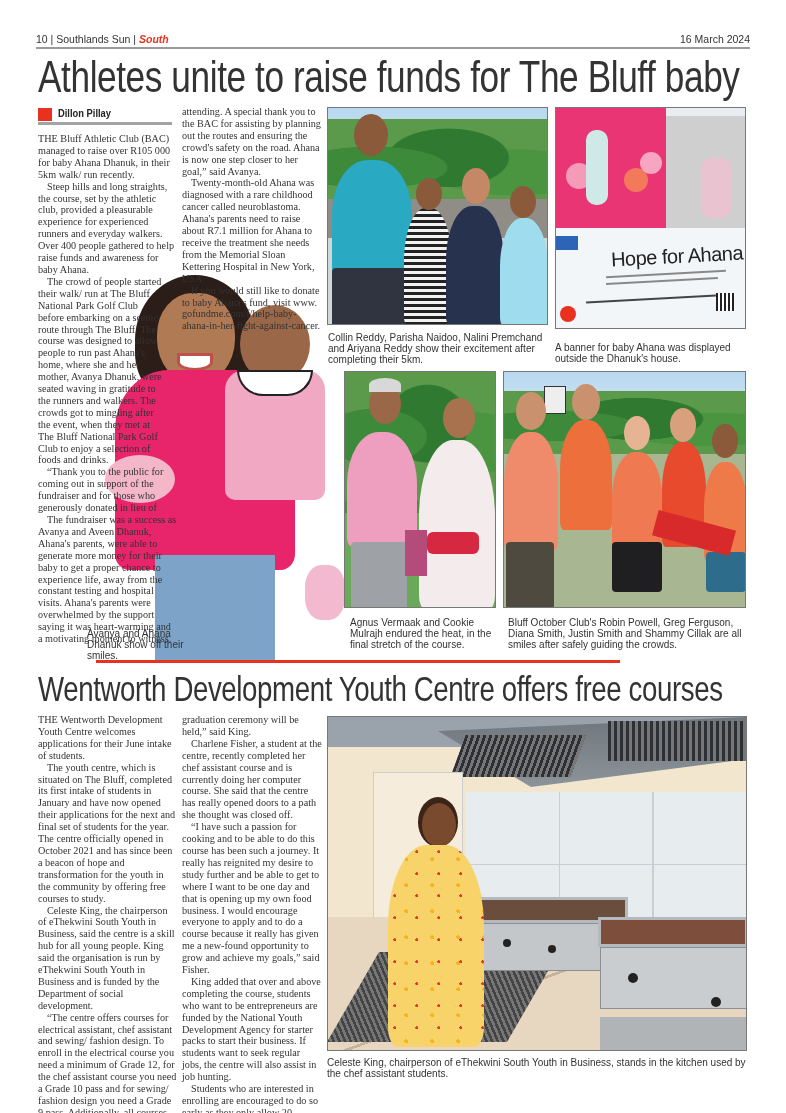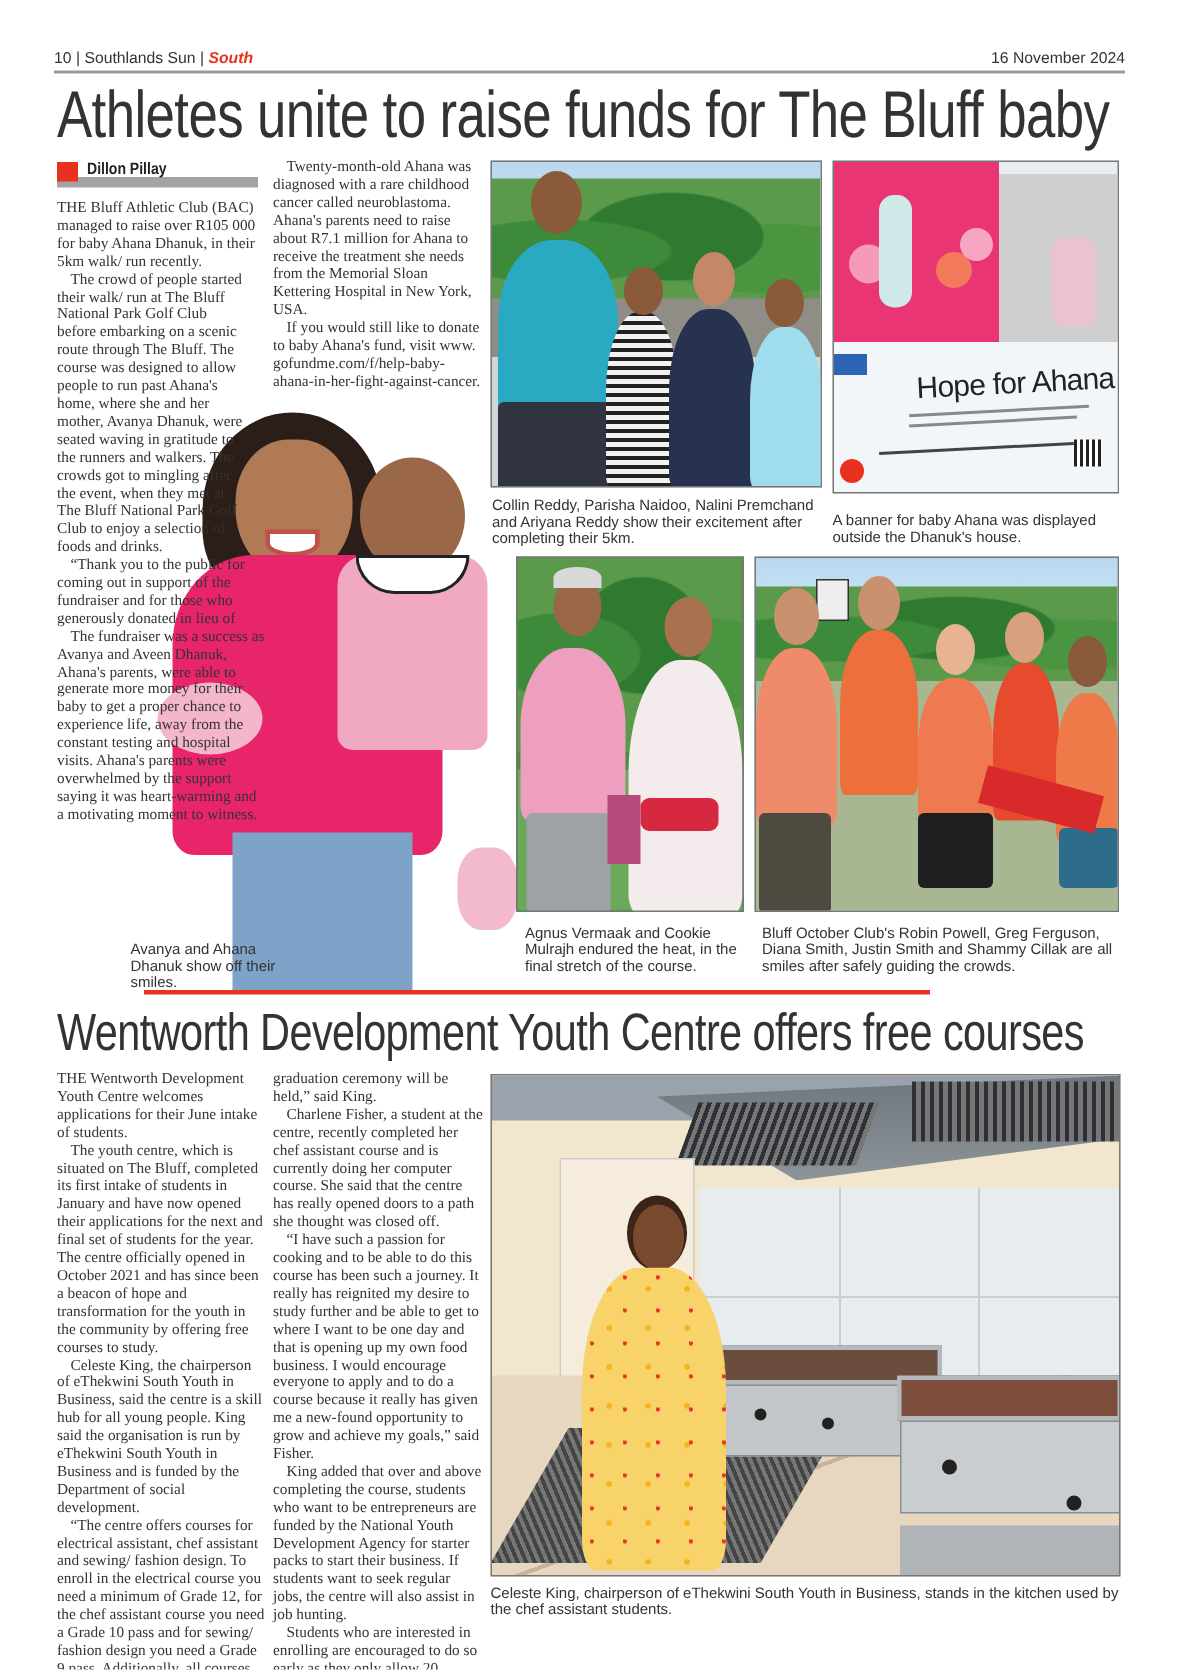--- a/index.html
+++ b/index.html
@@ -13,21 +13,21 @@
   .folio .section { color: #e8321f; font-weight: bold; font-style: italic; }
   .folio-rule { position: absolute; top: 47px; left: 36px; right: 36px; height: 2px; background: #9a9a9a; }
 
   .headline { position: absolute; left: 38px; font-family: "Liberation Sans", sans-serif;
     font-weight: normal; color: #333; white-space: nowrap; letter-spacing: -0.5px;
     transform-origin: left top; }
   .headline-1 { top: 52px; font-size: 44px; transform: scaleX(0.80); }
   .headline-2 { top: 669px; font-size: 35px; transform: scaleX(0.79); }
 
   .byline { position: absolute; left: 38px; top: 107px; width: 134px; height: 18px;
-    border-bottom: 7px solid #a3a3a3; }
+    border-bottom: 3px solid #a3a3a3; }
   .byline .sq { position: absolute; left: 0; top: 1px; width: 14px; height: 13px; background: #e8321f; }
   .byline .name { position: absolute; left: 20px; top: 0; font-family: "Liberation Sans", sans-serif;
     font-weight: bold; font-size: 11px; color: #222; transform: scaleX(0.85); transform-origin: left top; }
 
   .col { position: absolute; font-size: 10.2px; line-height: 11.9px; color: #333; text-align: left; }
   .col p { text-indent: 9px; }
   .col p.first { text-indent: 0; }
 
   .photo { position: absolute; overflow: hidden; border: 1px solid #777; }
   .caption { position: absolute; font-family: "Liberation Sans", sans-serif; font-size: 10px;
@@ -43,21 +43,21 @@
                 radial-gradient(ellipse at 85% 55%, #4b9440 0 30%, transparent 31%),
                 #5a9a4a; }
   .figure { position: absolute; border-radius: 45% 45% 8% 8%; }
   .head { position: absolute; border-radius: 50%; background: #8a5a3a; }
 </style>
 </head>
 <body>
 
 <div class="folio">
   <span class="left"><span>10</span> | <span>Southlands Sun</span> | <span class="section">South</span></span>
-  <span class="right">16 November 2024</span>
+  <span class="right">16 March 2024</span>
 </div>
 <div class="folio-rule"></div>
 
 <h1 class="headline headline-1">Athletes unite to raise funds for The Bluff baby</h1>
 
 <div class="byline">
   <span class="sq"></span>
   <span class="name">Dillon Pillay</span>
 </div>
 
@@ -77,26 +77,28 @@
   <div style="position:absolute;left:135px;top:30px;width:70px;height:78px;background:#9a6848;border-radius:50%;"></div>
 
   <div style="position:absolute;left:120px;top:95px;width:100px;height:130px;background:#f1a9c3;border-radius:20px 20px 10px 10px;"></div>
   <div style="position:absolute;left:132px;top:95px;width:76px;height:26px;background:#fff;border:2px solid #222;border-radius:0 0 40px 40px;"></div>
 
   <div style="position:absolute;left:200px;top:290px;width:40px;height:55px;background:#f2b9cf;border-radius:40%;"></div>
 </div>
 
 <div class="col" style="left:38px;top:133px;width:140px;">
   <p class="first">THE Bluff Athletic Club (BAC) managed to raise over R105 000 for baby Ahana Dhanuk, in their 5km walk/ run recently.</p>
+  <p>Steep hills and long straights, the course, set by the athletic club, provided a pleasurable experience for experienced runners and everyday walkers. Over 400 people gathered to help raise funds and awareness for baby Ahana.</p>
   <p style="width:128px;">The crowd of people started their walk/ run at The Bluff National Park Golf Club before embarking on a scenic route through The Bluff. The course was designed to allow people to run past Ahana's home, where she and her mother, Avanya Dhanuk, were seated waving in gratitude to the runners and walkers. The crowds got to mingling after the event, when they met at The Bluff National Park Golf Club to enjoy a selection of foods and drinks.</p>
   <p>“Thank you to the public for coming out in support of the fundraiser and for those who generously donated in lieu of</p>
   <p>The fundraiser was a success as Avanya and Aveen Dhanuk, Ahana's parents, were able to generate more money for their baby to get a proper chance to experience life, away from the constant testing and hospital visits. Ahana's parents were overwhelmed by the support saying it was heart-warming and a motivating moment to witness.</p>
 </div>
 
 <div class="col" style="left:182px;top:106px;width:140px;">
+  <p class="first">attending. A special thank you to the BAC for assisting by planning out the routes and ensuring the crowd's safety on the road. Ahana is now one step closer to her goal,” said Avanya.</p>
   <p>Twenty-month-old Ahana was diagnosed with a rare childhood cancer called neuroblastoma. Ahana's parents need to raise about R7.1 million for Ahana to receive the treatment she needs from the Memorial Sloan Kettering Hospital in New York, USA.</p>
   <p>If you would still like to donate to baby Ahana's fund, visit www. gofundme.com/f/help-baby-ahana-in-her-fight-against-cancer.</p>
 </div>
 
 <div class="caption" style="left:87px;top:628px;width:110px;">Avanya and Ahana Dhanuk show off their smiles.</div>
 
 <div class="photo" style="left:327px;top:107px;width:221px;height:218px;background:#cfd8d6;">
   <div class="sky"></div>
   <div class="trees"></div>
   <div style="position:absolute;left:0;right:0;top:42%;height:18%;background:#8f8d86;"></div>

